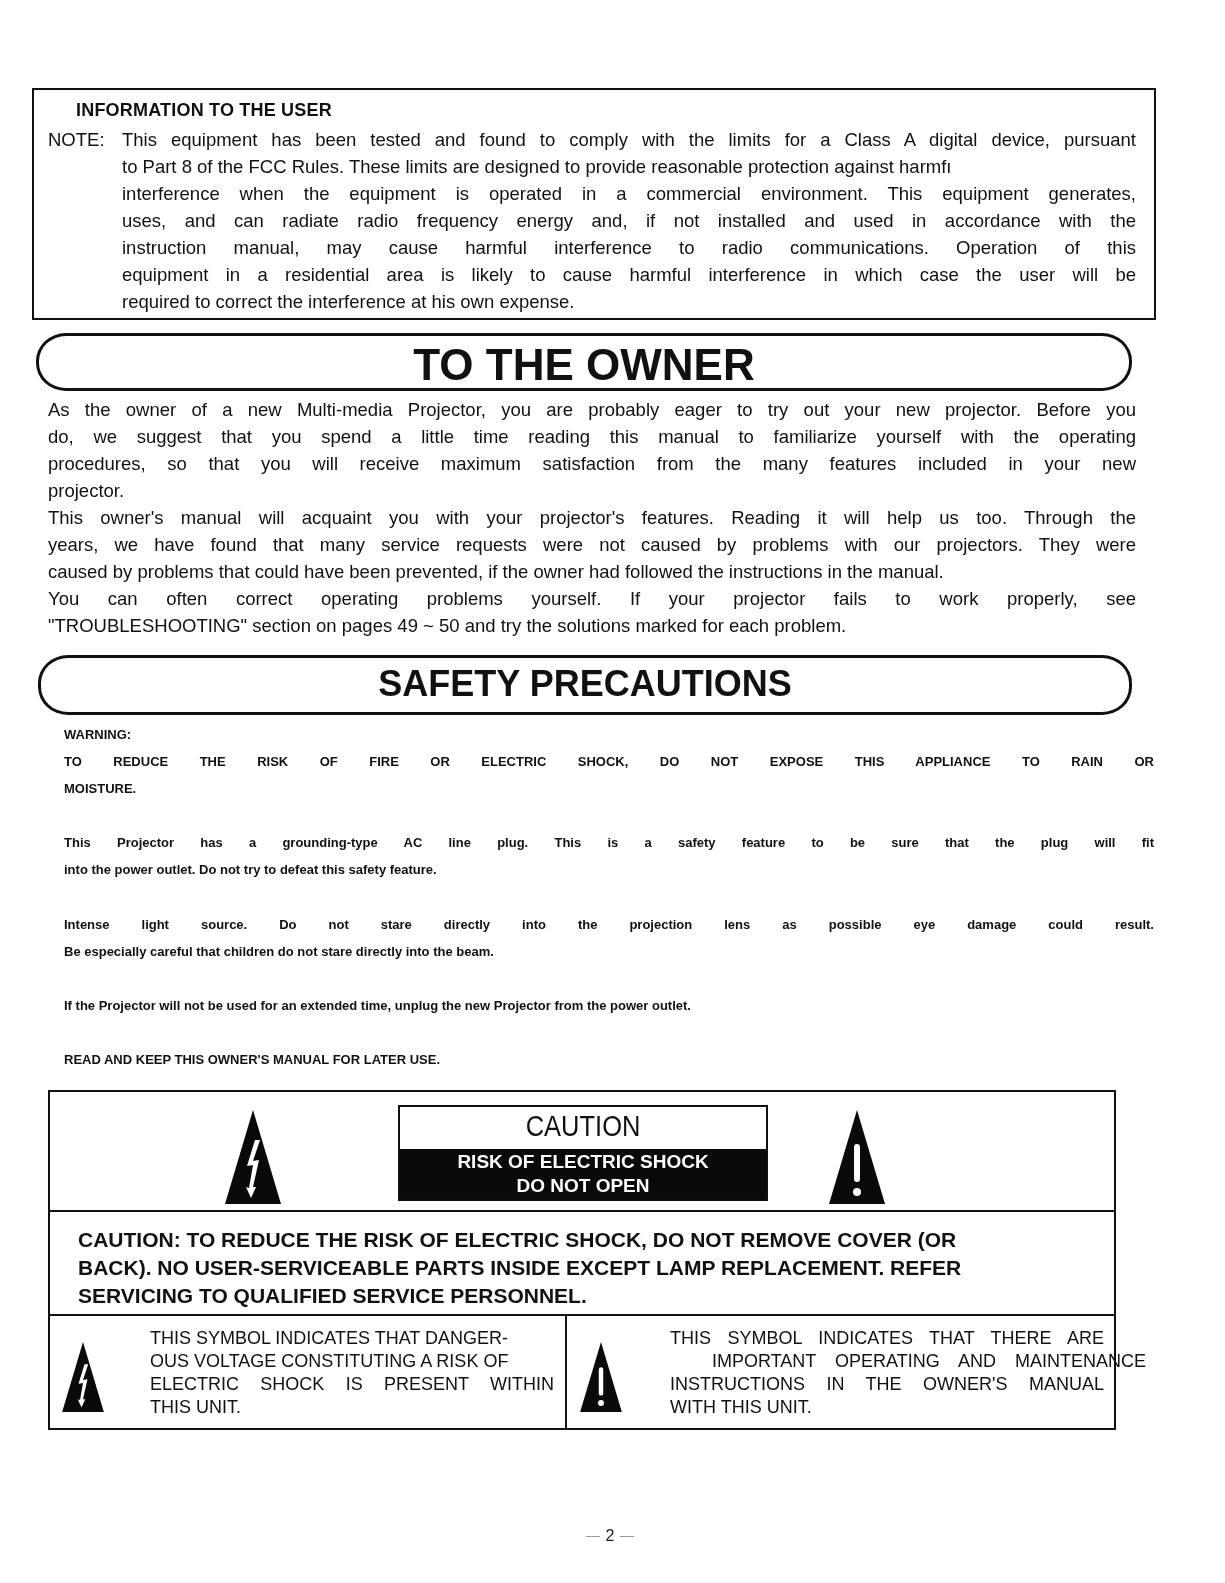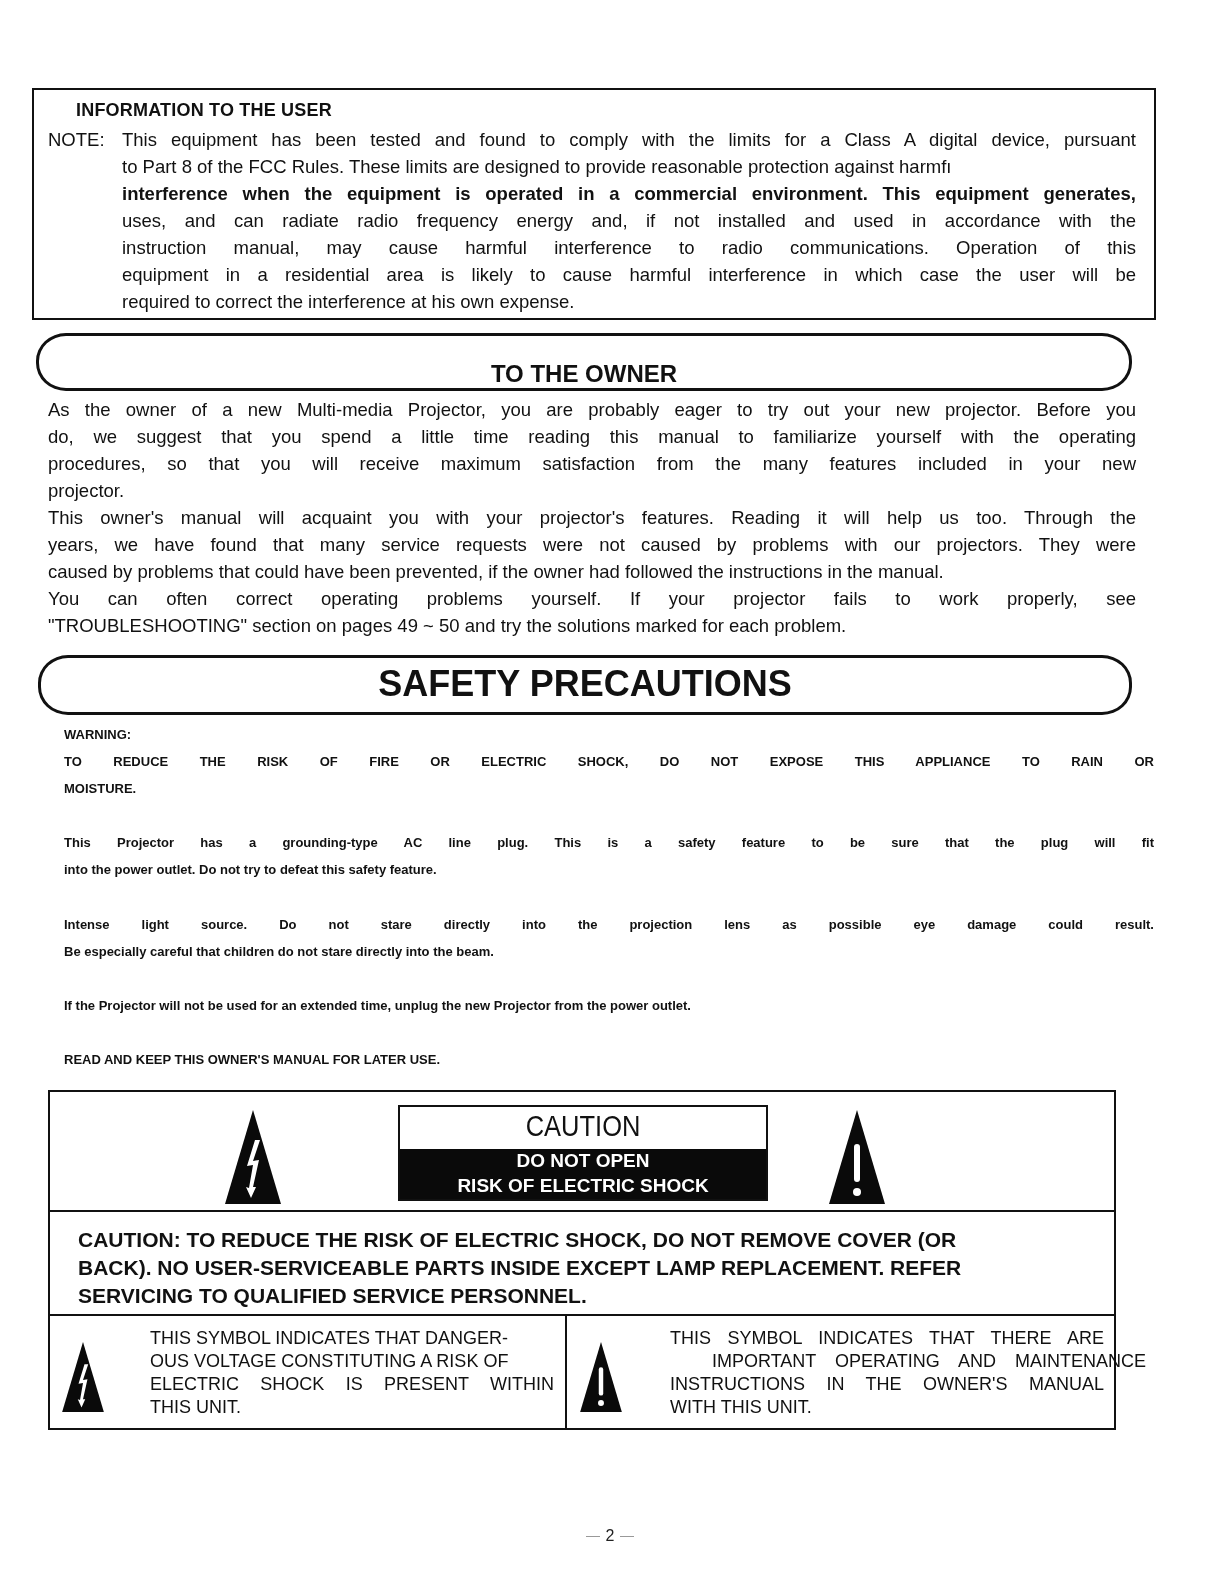--- a/index.html
+++ b/index.html
@@ -36,28 +36,28 @@
   #page-num .dash { display:inline-block; width:14px; height:1px; background:#999; vertical-align:middle; margin:0 6px; }
 </style>
 </head>
 <body>
 
 <div id="info-box" class="abs"></div>
 <div id="info-title" class="abs">INFORMATION TO THE USER</div>
 <div class="info-line" style="left:48px; top:126px;">NOTE:</div>
 <div class="info-line justify" style="left:122px; top:126px; width:1014px;">This equipment has been tested and found to comply with the limits for a Class A digital device, pursuant</div>
 <div class="info-line" style="left:122px; top:153px;">to Part 8 of the FCC Rules. These limits are designed to provide reasonable protection against harmfı</div>
-<div class="info-line justify" style="left:122px; top:180px; width:1014px;font-weight:bold;">interference when the equipment is operated in a commercial environment. This equipment generates,</div>
+<div class="info-line justify" style="left:122px; top:180px; width:1014px;">interference when the equipment is operated in a commercial environment. This equipment generates,</div>
 <div class="info-line justify" style="left:122px; top:207px; width:1014px;">uses, and can radiate radio frequency energy and, if not installed and used in accordance with the</div>
 <div class="info-line justify" style="left:122px; top:234px; width:1014px;">instruction manual, may cause harmful interference to radio communications. Operation of this</div>
 <div class="info-line justify" style="left:122px; top:261px; width:1014px;">equipment in a residential area is likely to cause harmful interference in which case the user will be</div>
 <div class="info-line" style="left:122px; top:288px;">required to correct the interference at his own expense.</div>
 
 <div class="pill" style="left:36px; top:333px; width:1096px; height:58px;">
-  <div class="pill-title" style="top:4px; font-size:24px;margin-top:20px;">TO THE OWNER</div>
+  <div class="pill-title" style="top:4px; font-size:44px;">TO THE OWNER</div>
 </div>
 <div class="body-line justify" style="top:396px;">As the owner of a new Multi-media Projector, you are probably eager to try out your new projector. Before you</div>
 <div class="body-line justify" style="top:423px;">do, we suggest that you spend a little time reading this manual to familiarize yourself with the operating</div>
 <div class="body-line justify" style="top:450px;">procedures, so that you will receive maximum satisfaction from the many features included in your new</div>
 <div class="body-line" style="top:477px;">projector.</div>
 <div class="body-line justify" style="top:504px;">This owner's manual will acquaint you with your projector's features. Reading it will help us too. Through the</div>
 <div class="body-line justify" style="top:531px;">years, we have found that many service requests were not caused by problems with our projectors. They were</div>
 <div class="body-line" style="top:558px;">caused by problems that could have been prevented, if the owner had followed the instructions in the manual.</div>
 <div class="body-line justify" style="top:585px;">You can often correct operating problems yourself. If your projector fails to work properly, see</div>
 <div class="body-line" style="top:612px;">"TROUBLESHOOTING" section on pages 49 ~ 50 and try the solutions marked for each problem.</div>
@@ -81,22 +81,22 @@
 <div id="caution-vert-divider" class="abs"></div>
 
 <svg class="abs" style="left:225px; top:1110px;" width="56" height="94" viewBox="0 0 56 94">
   <polygon points="28,0 56,94 0,94" fill="#0a0a0a"></polygon>
   <polygon points="30,30 22,56 28,55 24,78 21,77 26,88 31,77 28,77 34,50 28,51 35,30" fill="#fff"></polygon>
 </svg>
 
 <div id="caution-label-box" class="abs"></div>
 <div id="caution-label-title" class="abs">CAUTION</div>
 <div id="caution-label-dark" class="abs">
+  <div style="margin-top:1px;">RISK OF ELECTRIC SHOCK</div>
   <div>DO NOT OPEN</div>
-  <div style="margin-top:1px;">RISK OF ELECTRIC SHOCK</div>
 </div>
 
 <svg class="abs" style="left:829px; top:1110px;" width="56" height="94" viewBox="0 0 56 94">
   <polygon points="28,0 56,94 0,94" fill="#0a0a0a"></polygon>
   <rect x="25" y="34" width="6" height="38" rx="3" fill="#fff"></rect>
   <circle cx="28" cy="82" r="4" fill="#fff"></circle>
 </svg>
 
 <div class="caution-text" style="top:1226px;">CAUTION: TO REDUCE THE RISK OF ELECTRIC SHOCK, DO NOT REMOVE COVER (OR</div>
 <div class="caution-text" style="top:1254px;">BACK). NO USER-SERVICEABLE PARTS INSIDE EXCEPT LAMP REPLACEMENT. REFER</div>

